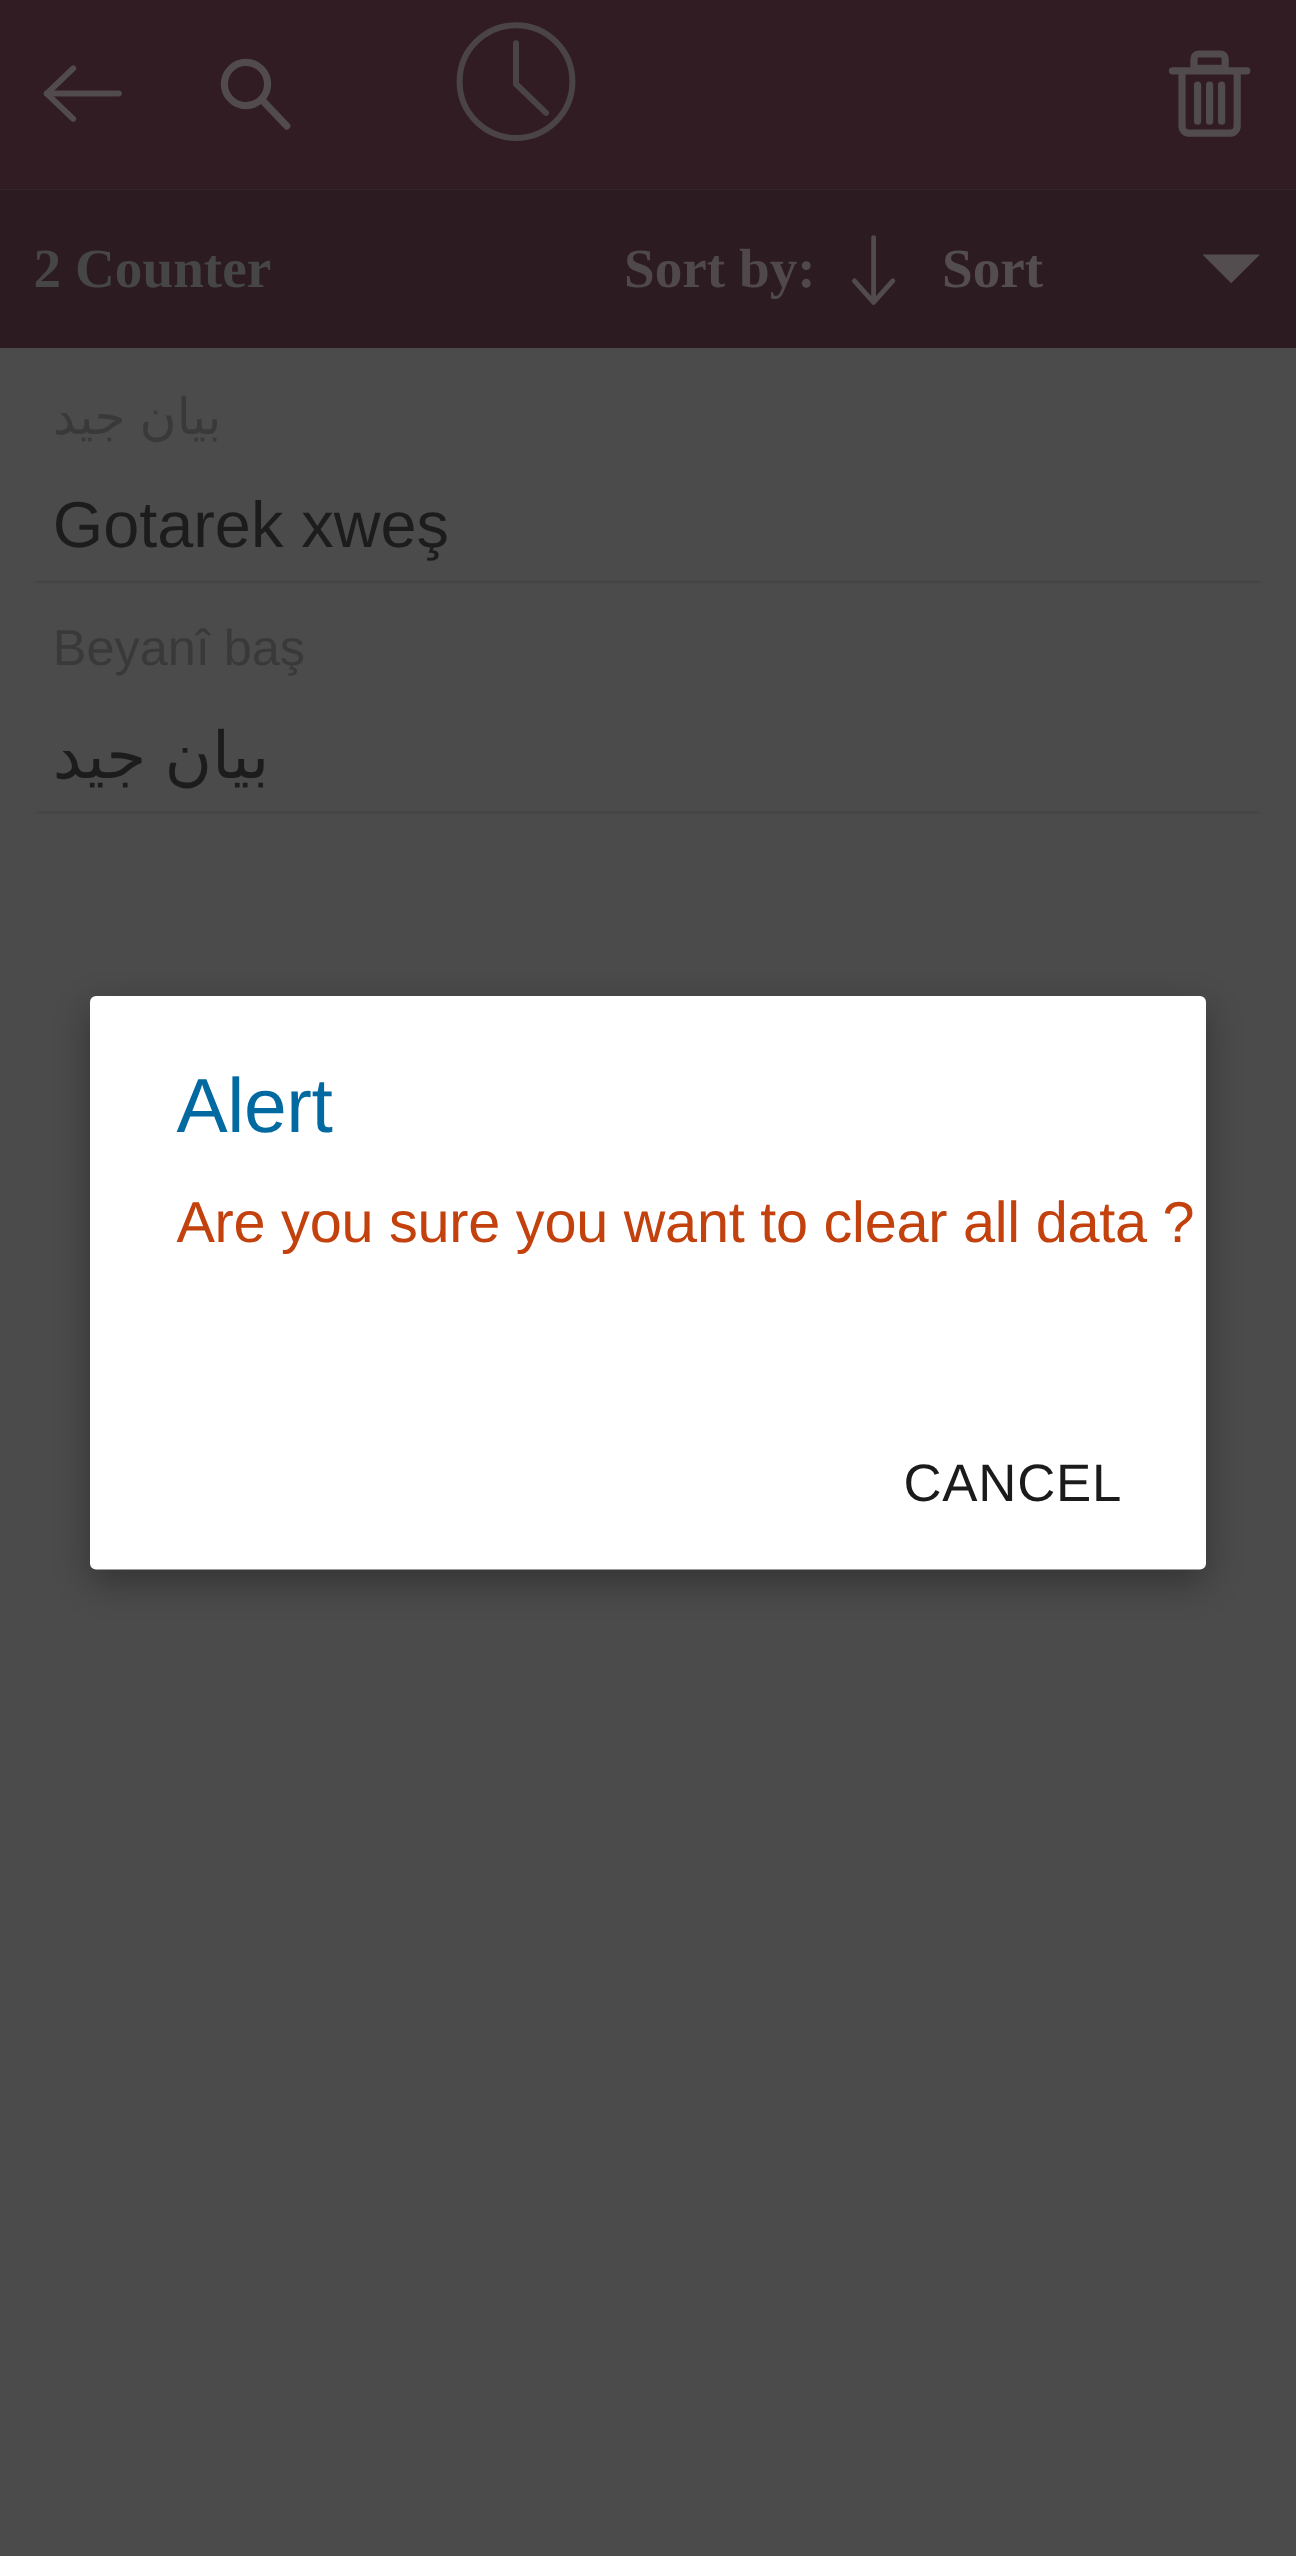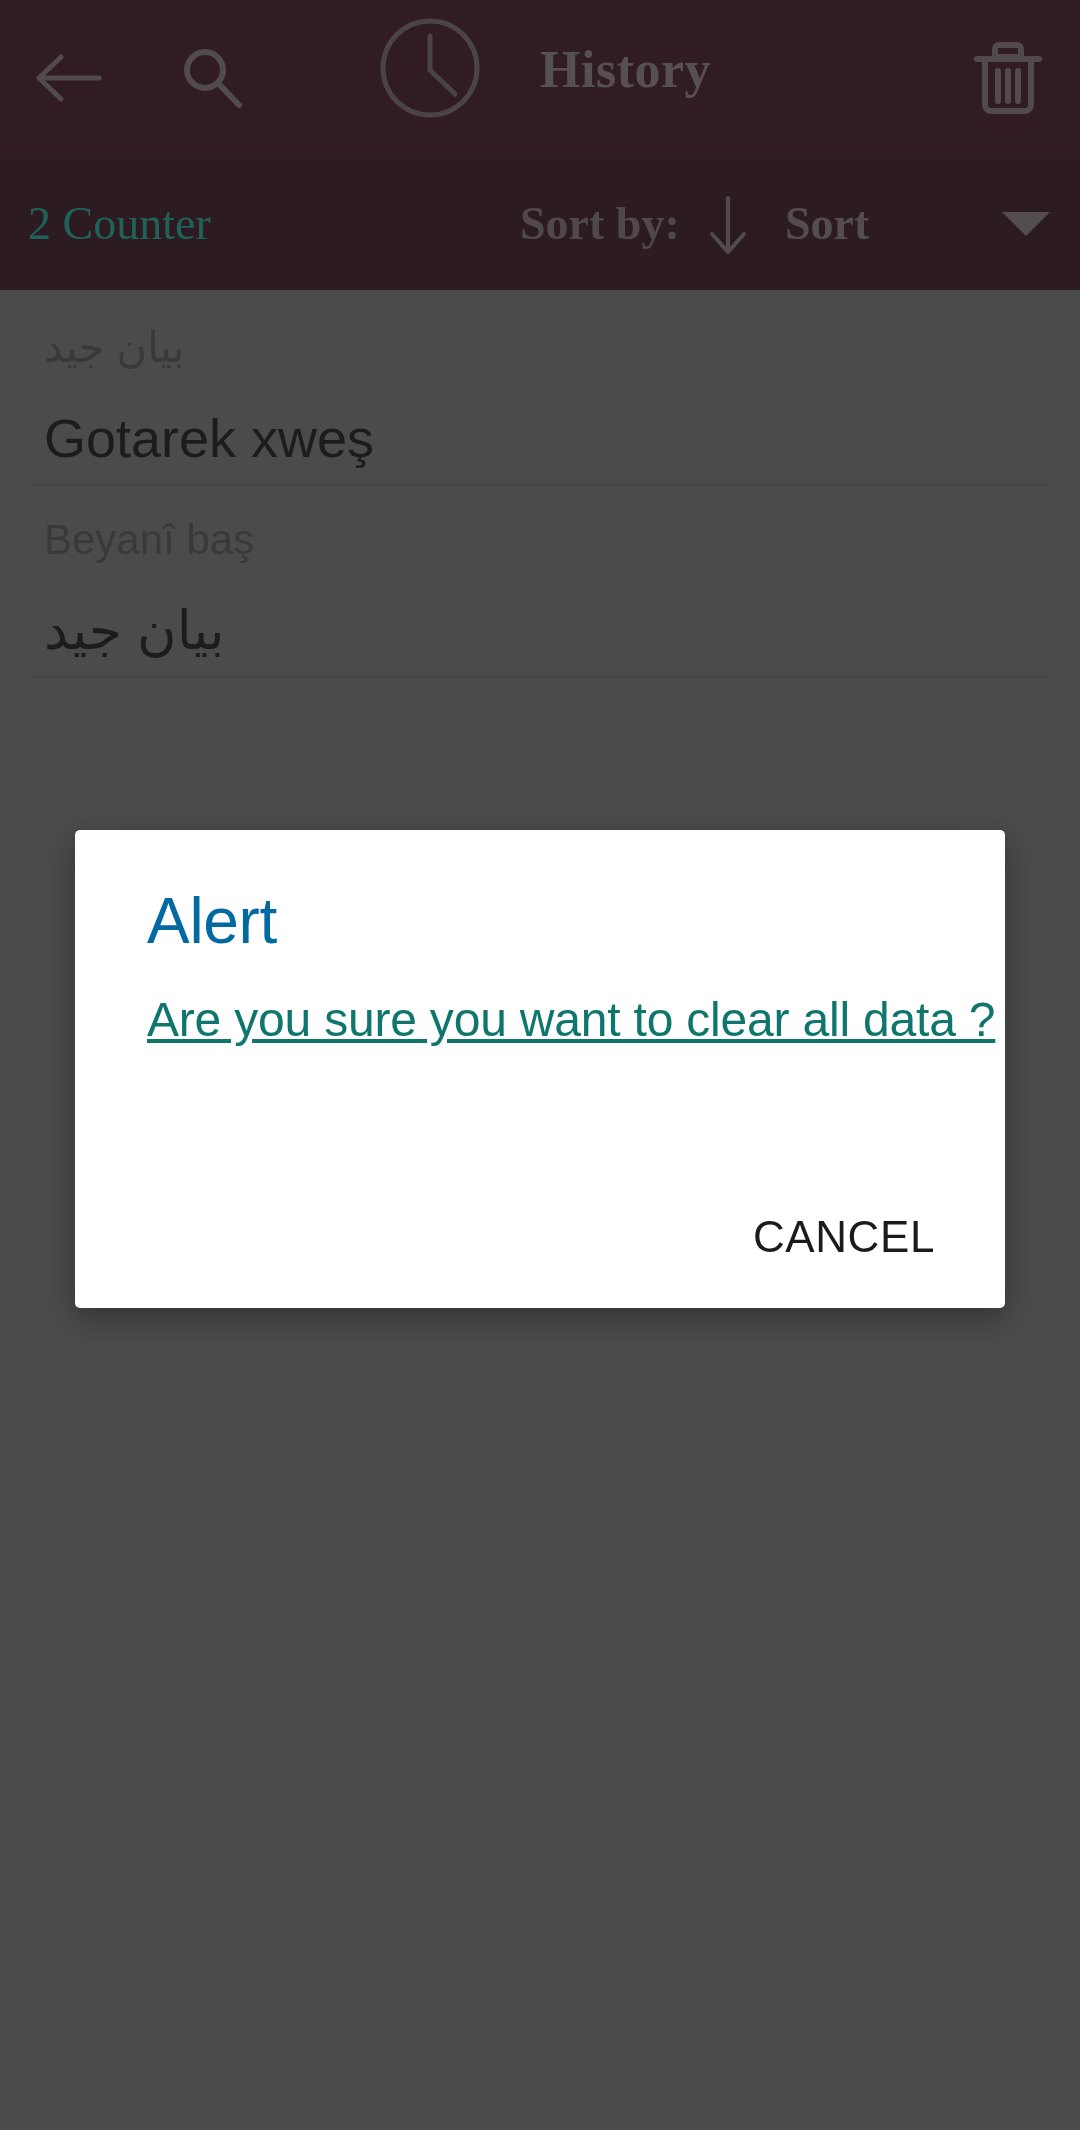--- a/index.html
+++ b/index.html
@@ -56,22 +56,22 @@
     position: absolute;
     left: 0; top: 158px;
     width: 1080px;
     height: 132px;
     background: #340914;
   }
   #counter-label {
     position: absolute;
     left: 28px; top: 30px;
     font-size: 46px;
-    font-weight: normal;
-    color: #14b8a6;
+    font-weight: bold;
+    color: #737373;
     line-height: 72px;
   }
   #sortby-label {
     position: absolute;
     left: 520px; top: 30px;
     font-size: 46px;
     color: #8b7a80;
     line-height: 72px;
     font-weight: bold;
   }
@@ -160,24 +160,23 @@
     font-size: 64px;
     font-weight: normal;
     color: #0369a1;
     letter-spacing: -0.3px;
     line-height: 72px;
   }
   #dialog-message {
     position: absolute;
     left: 72px; top: 158px;
     font-size: 48px;
-    color: #0f766e;
+    color: #c2410c;
     line-height: 64px;
     letter-spacing: -0.2px;
-    text-decoration: underline;
   }
   .dialog-actions {
     position: absolute;
     right: 48px;
     bottom: 28px;
     display: flex;
     align-items: center;
   }
   .dialog-btn {
     background: transparent;
@@ -224,21 +223,20 @@
 
     <div class="appbar-icon" id="clock-ico">
       <svg width="108" height="108" viewBox="0 0 108 108">
         <g fill="none" stroke="#7e6e74" stroke-width="5" stroke-linecap="round" stroke-linejoin="round">
           <circle cx="54" cy="54" r="47"></circle>
           <polyline points="54,22 54,56 79,80"></polyline>
         </g>
       </svg>
     </div>
 
-    <div id="title-txt">History</div>
 
     <div class="appbar-icon" id="trash-btn">
       <span>
         <svg width="70" height="80" viewBox="0 0 70 80">
           <g fill="none" stroke="#8e8084" stroke-width="6" stroke-linecap="round" stroke-linejoin="round">
             <path d="M26 8 h18 a4 4 0 0 1 4 4 v8 h-26 v-8 a4 4 0 0 1 4 -4 z"></path>
             <line x1="4" y1="22" x2="66" y2="22"></line>
             <path d="M12 24 v44 a6 6 0 0 0 6 6 h34 a6 6 0 0 0 6 -6 v-44"></path>
             <line x1="25" y1="34" x2="25" y2="64"></line>
             <line x1="35" y1="34" x2="35" y2="64"></line>

